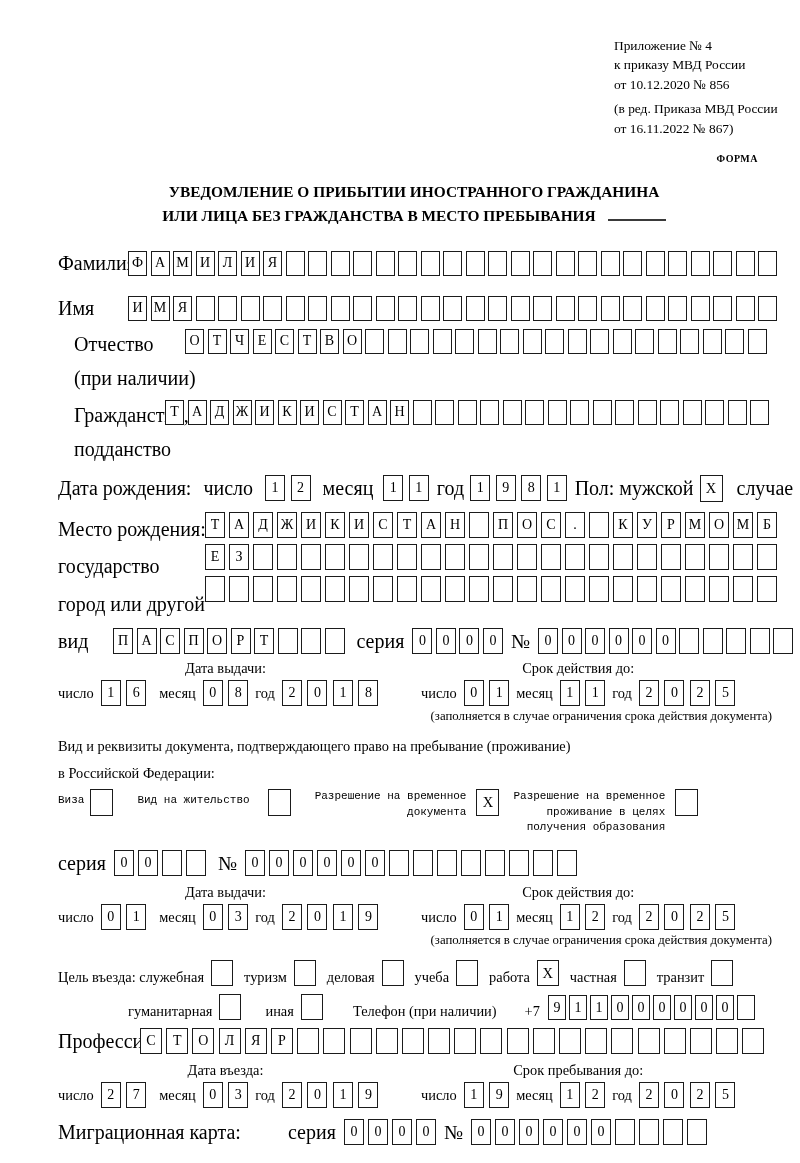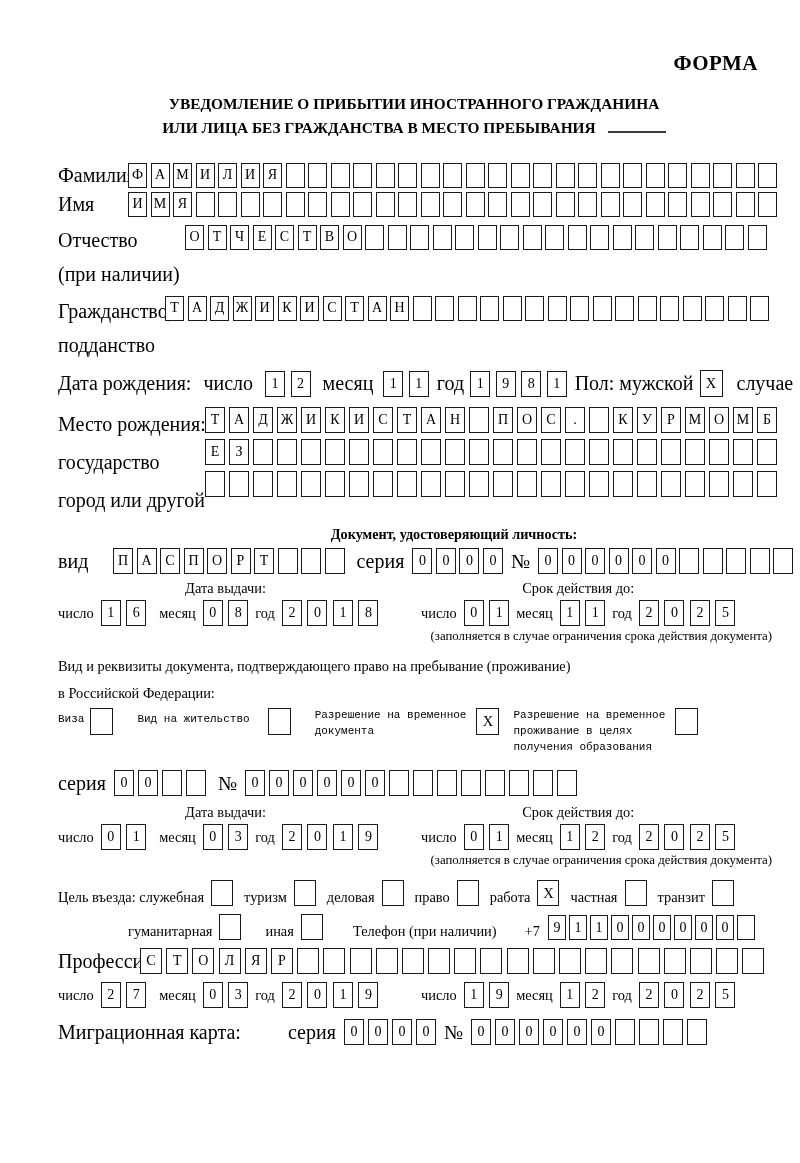--- a/index.html
+++ b/index.html
@@ -7,21 +7,21 @@
   .page {
     width: 800px; height: 1163px; background: #fff; color: #000;
     font-family: "Liberation Serif", "DejaVu Serif", serif;
     padding: 36px 10px 8px 58px; position: relative; overflow: hidden;
   }
   .lbl { font-size: 20px; white-space: nowrap; }
 
   .hdr { margin-left: 556px; font-size: 13.4px; line-height: 1.45; }
   .hdr div { white-space: nowrap; }
   .hdr .block2 { margin-top: 5px; }
-  .form-label { text-align: right; margin-right: 32px; font-weight: bold; font-size: 21px; margin-top: 15px; letter-spacing: .5px; }
+  .form-label { text-align: right; margin-right: 32px; font-weight: bold; font-size: 10px; margin-top: 15px; letter-spacing: .5px; }
 
   .title { text-align: center; font-weight: bold; font-size: 15.4px; line-height: 1.55; margin-top: 16px; margin-left:-20px; }
   .blank-line { display:inline-block; width: 58px; border-bottom: 2.4px solid #3a3a3a; height: .95em; margin-left: 12px; }
 
   .sec-heading { font-weight: bold; font-size: 14.4px; margin-top: 26px; white-space: nowrap; }
 
   .frow { display: flex; align-items: center; }
   .frow.top { align-items: flex-start; }
 
   .cells { display: inline-flex; gap: 3.5px; }
@@ -47,47 +47,56 @@
   .w107 { width: 107px; flex: 0 0 auto; }
   .w147 { width: 147px; flex: 0 0 auto; }
   .w55 { width: 55px; flex: 0 0 auto; }
   .w82 { width: 82px; flex: 0 0 auto; }
   .w230 { width: 230px; flex: 0 0 auto; }
   .ml6{margin-left:6px}.ml8{margin-left:8px}.ml10{margin-left:10px}.ml12{margin-left:12px}
   .ml14{margin-left:14px}.ml18{margin-left:18px}.ml24{margin-left:24px}.ml28{margin-left:28px}
   .ml30{margin-left:30px}
 
   .stack { display: flex; flex-direction: column; gap: 6px; }
-  .multiline div { line-height: 1.72; }
+  .multiline div { line-height: 1.72; margin-left: 16px; }
 
   .doc-heading { text-align: center; font-weight: bold; font-size: 14.2px; margin-top: 7px; margin-left: 60px; }
 
   .dates { display: flex; margin-top: 6px; }
   .dcol { display: flex; flex-direction: column; }
   .dcol.left { width: 335px; flex: 0 0 auto; }
   .dcol.right { margin-left: 28px; }
   .dhead { text-align: center; font-size: 14.4px; margin-bottom: 3px; }
   .dline { display: flex; align-items: center; gap: 7px; font-size: 14.4px; }
   .dnote { font-size: 12.8px; text-align: right; margin-right: 18px; margin-top: 3px; }
 
   .intro { margin-top: 9px; font-size: 14.4px; line-height: 1.85; }
 
   .opts { display: flex; align-items: flex-start; margin-top: 2px; }
   .optlbl { font-size: 11px; white-space: nowrap; font-family: Liberation Mono, monospace; }
-  .optlbl.center { text-align: left; line-height: 1.45; }
+  .optlbl.center { text-align: right; line-height: 1.45; }
 
   .purpose-line { display: flex; align-items: flex-end; margin-top: 12px; font-size: 14.4px; }
   .purpose-line .chk { margin-left: 7px; }
   .purpose-line .plbl { margin-left: 11px; white-space: nowrap; }
 </style>
 </head>
 <body>
 
 <div class="page">
 
+  <div class="hdr">
+    <div>Приложение № 4</div>
+    <div>к приказу МВД России</div>
+    <div>от 10.12.2020 № 856</div>
+    <div class="block2">
+      <div>(в ред. Приказа МВД России</div>
+      <div>от 16.11.2022 № 867)</div>
+    </div>
+  </div>
 
   <div class="form-label">ФОРМА</div>
 
   <div class="title">
     <div>УВЕДОМЛЕНИЕ О ПРИБЫТИИ ИНОСТРАННОГО ГРАЖДАНИНА</div>
     <div><span>ИЛИ ЛИЦА БЕЗ ГРАЖДАНСТВА В МЕСТО ПРЕБЫВАНИЯ</span><span class="blank-line"></span></div>
   </div>
 
 
   <div class="frow" style="margin-top:23px">
@@ -118,21 +127,21 @@
         <span class="cell"></span>
         <span class="cell"></span>
         <span class="cell"></span>
         <span class="cell"></span>
         <span class="cell"></span>
         <span class="cell"></span>
         <span class="cell"></span>
       </span>
   </div>
 
-  <div class="frow" style="margin-top:4px">
+  <div class="frow" style="margin-top:20px">
     <span class="lbl w70">Имя</span>
     <span class="cells">
         <span class="cell">И</span>
         <span class="cell">М</span>
         <span class="cell">Я</span>
         <span class="cell"></span>
         <span class="cell"></span>
         <span class="cell"></span>
         <span class="cell"></span>
         <span class="cell"></span>
@@ -337,21 +346,20 @@
           <span class="cell"></span>
           <span class="cell"></span>
           <span class="cell"></span>
           <span class="cell"></span>
           <span class="cell"></span>
           <span class="cell"></span>
         </span>
     </div>
   </div>
 
-  <div class="doc-heading">Документ, удостоверяющий личность:</div>
 
   <div class="frow" style="margin-top:5px">
     <span class="lbl w55">вид</span>
     <span class="cells vid">
         <span class="cell">П</span>
         <span class="cell">А</span>
         <span class="cell">С</span>
         <span class="cell">П</span>
         <span class="cell">О</span>
         <span class="cell">Р</span>
@@ -529,21 +537,21 @@
   </div>
   <div class="dnote">(заполняется в случае ограничения срока действия документа)</div>
 
   <div class="purpose-line">
     <span>Цель въезда: служебная</span>
     <span class="chk s"></span>
     <span class="plbl">туризм</span>
     <span class="chk s"></span>
     <span class="plbl">деловая</span>
     <span class="chk s"></span>
-    <span class="plbl">право</span>
+    <span class="plbl">учеба</span>
     <span class="chk s"></span>
     <span class="plbl">работа</span>
     <span class="chk s">X</span>
     <span class="plbl">частная</span>
     <span class="chk s"></span>
     <span class="plbl">транзит</span>
     <span class="chk s"></span>
   </div>
 
   <div class="purpose-line" style="margin-top:8px; margin-left:70px">
@@ -592,20 +600,21 @@
         <span class="cell"></span>
         <span class="cell"></span>
         <span class="cell"></span>
         <span class="cell"></span>
         <span class="cell"></span>
       </span>
   </div>
 
   <div class="dates" style="margin-top:8px">
     <div class="dcol left">
+      <div class="dhead">Дата въезда:</div>
       <div class="dline">
         <span>число</span>
         <span class="cells dt">
             <span class="cell">2</span>
             <span class="cell">7</span>
           </span>
         <span class="ml6">месяц</span>
         <span class="cells dt">
             <span class="cell">0</span>
             <span class="cell">3</span>
@@ -613,20 +622,21 @@
         <span>год</span>
         <span class="cells dt">
             <span class="cell">2</span>
             <span class="cell">0</span>
             <span class="cell">1</span>
             <span class="cell">9</span>
           </span>
       </div>
     </div>
     <div class="dcol right">
+      <div class="dhead">Срок пребывания до:</div>
       <div class="dline">
         <span>число</span>
         <span class="cells dt">
             <span class="cell">1</span>
             <span class="cell">9</span>
           </span>
         <span>месяц</span>
         <span class="cells dt">
             <span class="cell">1</span>
             <span class="cell">2</span>

